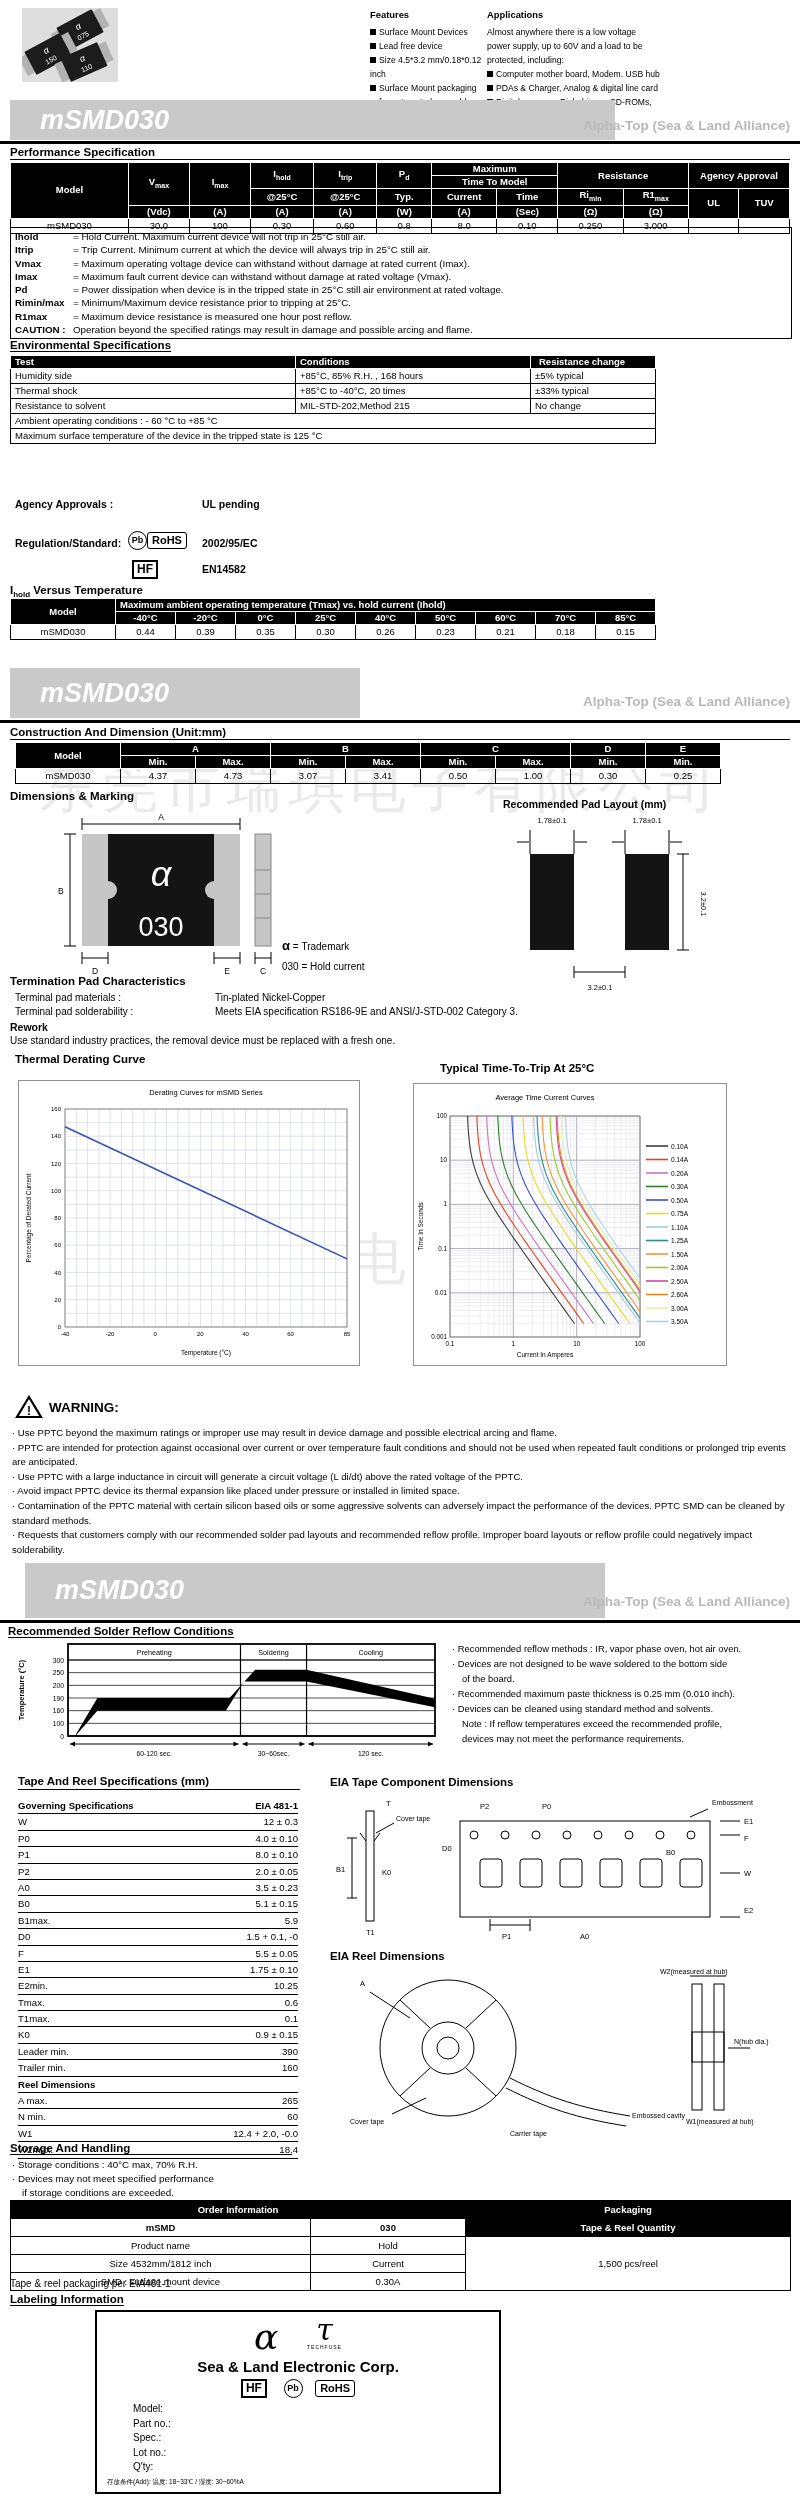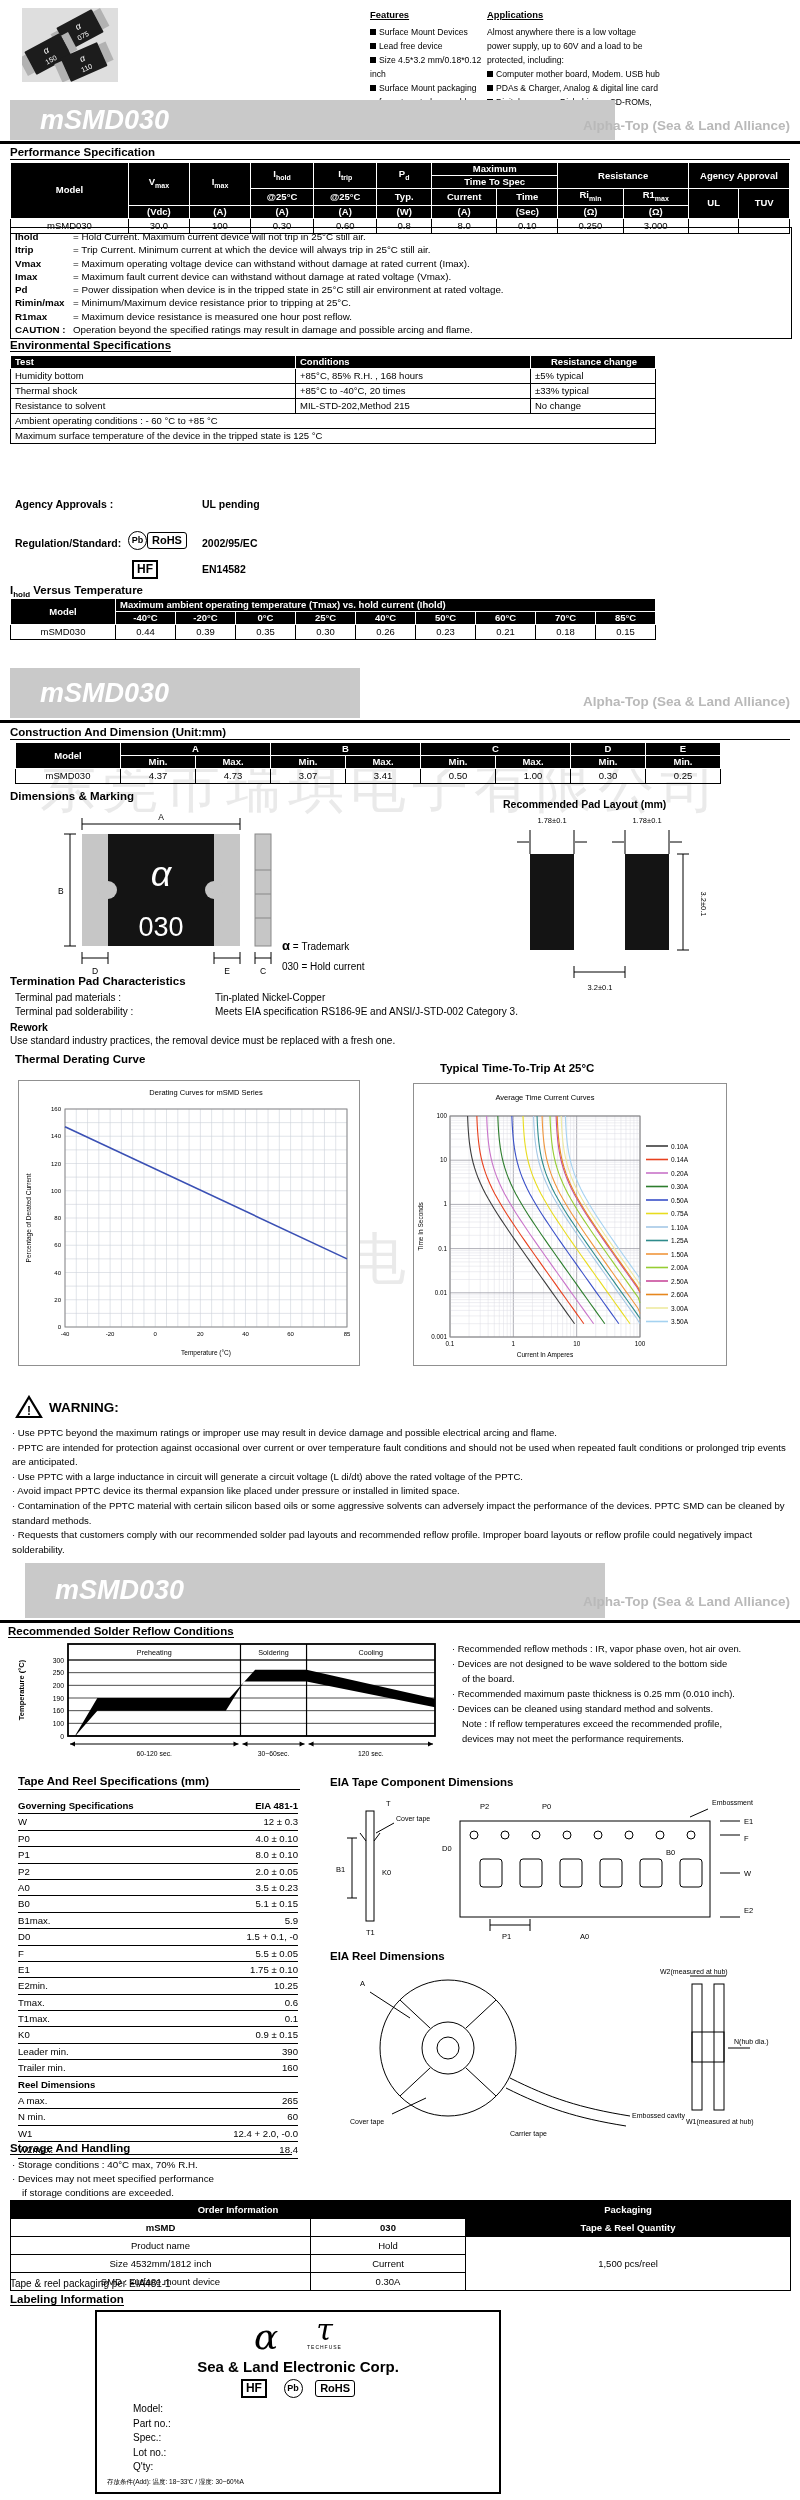--- a/index.html
+++ b/index.html
@@ -23,21 +23,21 @@
   table.t th{background:#000;color:#fff;font-weight:bold;border:1px solid #fff;
              text-align:center;padding:0 1px;line-height:12px;}
   table.t td{border:1px solid #000;text-align:center;padding:1px 2px;line-height:12px;}
   table.t sub{font-size:7px;}
   table.env td{text-align:left;padding-left:4px;}
   
   .notesbox{border:1.2px solid #000;padding:2px 4px;line-height:13.3px;font-size:9.8px;}
   .notesbox .term{font-weight:bold;display:inline-block;min-width:58px;}
   
   .flist{font-size:8.6px;line-height:14px;}
-  .flist .ttl{font-weight:bold;font-size:9.4px;margin-bottom:3px;text-decoration:underline;}
+  .flist .ttl{font-weight:bold;font-size:9.4px;margin-bottom:3px;}
   .sq{display:inline-block;width:6px;height:6px;background:#000;margin-right:3px;}
   
   .kv{width:280px;font-size:9.6px;}
   .kvrow{display:flex;justify-content:space-between;border-bottom:1px solid #000;
          line-height:15px;height:15.4px;}
   .kvrow.kvhdr{font-weight:bold;}
   .kv .v{text-align:right;}
   
   .chartbox{border:1px solid #909090;background:#fff;}
   
@@ -142,21 +142,21 @@
           <th rowspan="3"><span>V</span><sub>max</sub></th>
           <th rowspan="3"><span>I</span><sub>max</sub></th>
           <th rowspan="2"><span>I</span><sub>hold</sub></th>
           <th rowspan="2"><span>I</span><sub>trip</sub></th>
           <th rowspan="2"><span>P</span><sub>d</sub></th>
           <th colspan="2">Maximum</th>
           <th colspan="2" rowspan="2">Resistance</th>
           <th colspan="2" rowspan="2">Agency Approval</th>
         </tr>
         <tr>
-            <th colspan="2">Time To Spec</th>
+            <th colspan="2">Time To Model</th>
           </tr>
         <tr>
           <th>@25°C</th>
             <th>@25°C</th>
             <th>Typ.</th>
           <th>Current</th>
             <th>Time</th>
           <th><span>Ri</span><sub>min</sub></th>
           <th><span>R1</span><sub>max</sub></th>
           <th rowspan="2">UL</th>
@@ -209,26 +209,26 @@
     <table class="t env">
       <colgroup>
           <col style="width:285px">
           <col style="width:235px">
           <col style="width:125px">
         </colgroup>
       <thead>
           <tr>
         <th style="text-align:left;padding-left:4px;">Test</th>
         <th style="text-align:left;padding-left:4px;">Conditions</th>
-        <th style="text-align:left;padding-left:20px;">Resistance change</th>
+        <th style="text-align:left;padding-left:8px;">Resistance change</th>
       </tr>
         </thead>
       <tbody>
           <tr>
-            <td>Humidity bottom</td>
+            <td>Humidity side</td>
             <td>+85°C, 85% R.H. , 168 hours</td>
             <td>±5% typical</td>
           </tr>
           <tr>
             <td>Thermal shock</td>
             <td>+85°C to -40°C, 20 times</td>
             <td>±33% typical</td>
           </tr>
           <tr>
             <td>Resistance to solvent</td>

